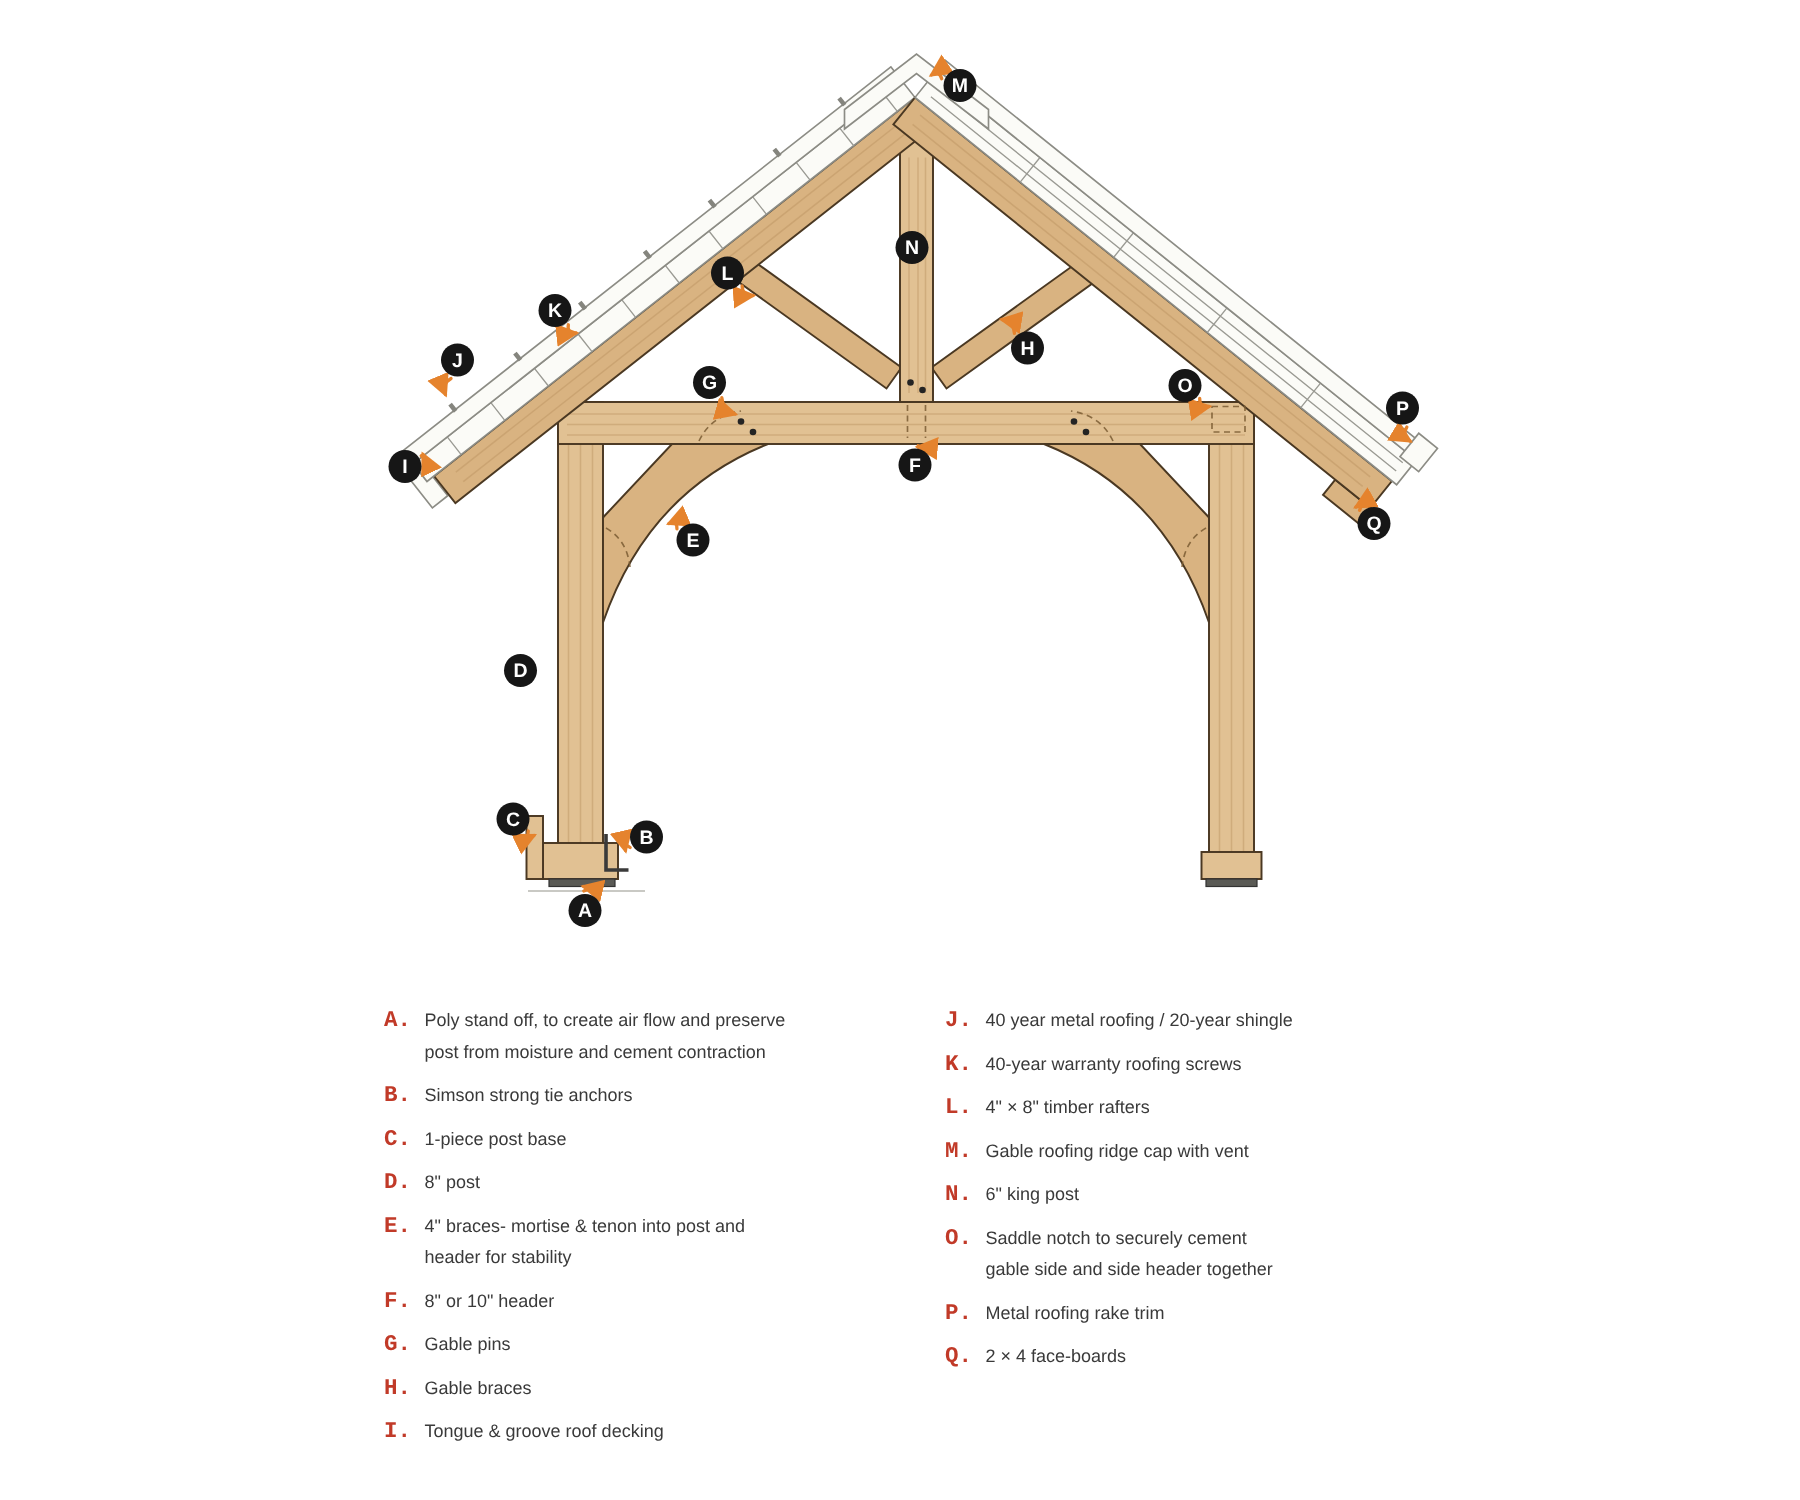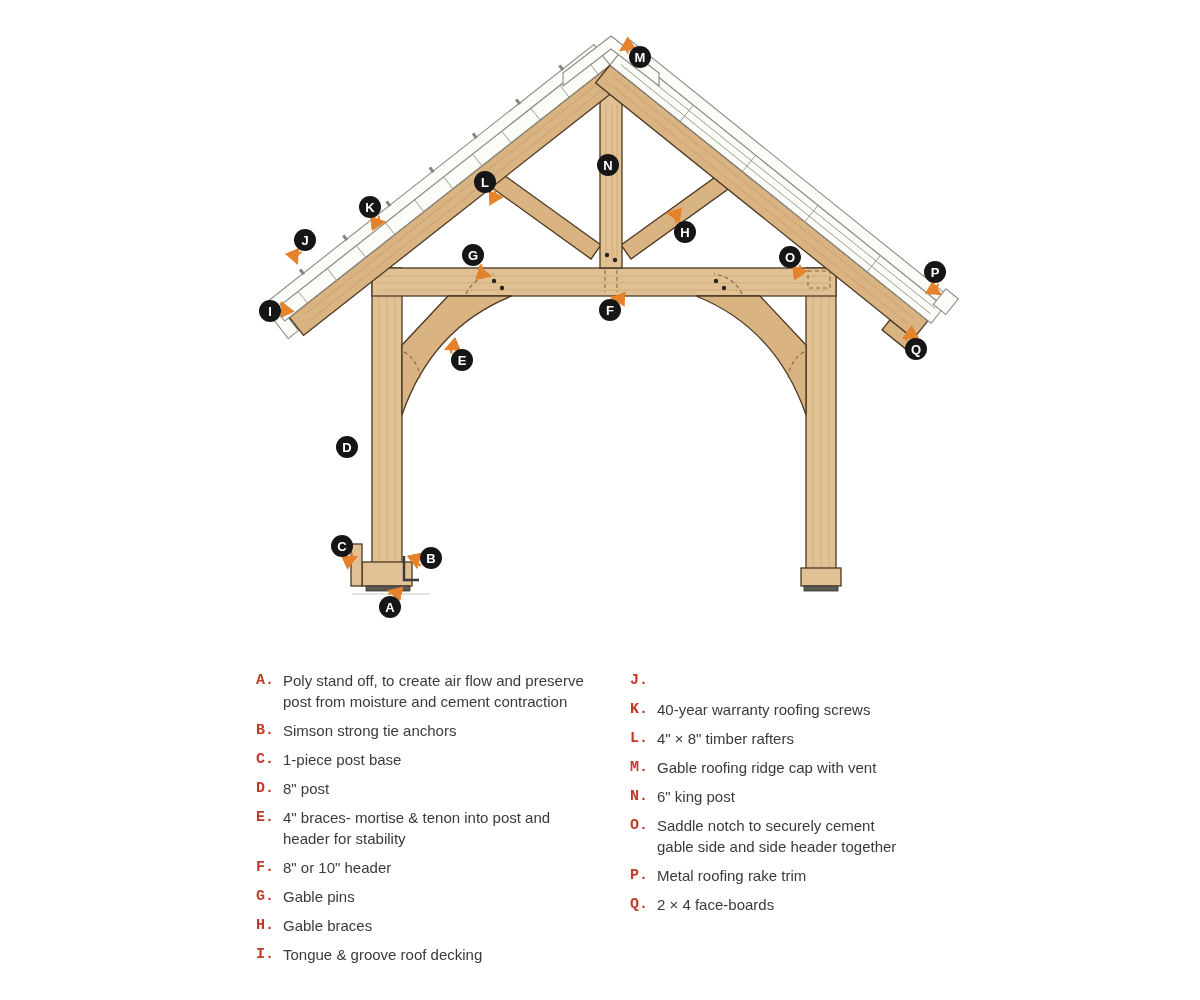--- a/index.html
+++ b/index.html
@@ -23,21 +23,21 @@
   .label-dot{fill:#161616;}
   .label-letter{font:bold 13px "Liberation Sans",sans-serif;fill:#ffffff;text-anchor:middle;}
 
   
   .legend-col{position:absolute;width:360px;}
   #legend-left{left:256px;top:670px;}
   #legend-right{left:630px;top:670px;width:320px;}
   .legend-row{display:flex;align-items:flex-start;margin-bottom:8px;}
   .legend-letter{flex:none;width:27px;font:bold 15px "Liberation Mono",monospace;
                  color:#C13A28;line-height:21px;}
-  .legend-text{font-size:15px;color:#3A3A3A;line-height:21px;white-space:pre-line;}
+  .legend-text{font-size:12px;color:#3A3A3A;line-height:21px;white-space:pre-line;}
 </style>
 </head>
 <body>
 
 <div class="page">
 
   <svg width="1200" height="640" viewBox="0 0 1200 640">
     <defs>
       <marker id="ah" markerWidth="8" markerHeight="8" refX="6" refY="3.5" orient="auto">
         <path d="M0,0 L7,3.5 L0,7 Z" fill="#E5832D"></path>
@@ -236,20 +236,21 @@
     </div>
 
     <div class="legend-row">
       <span class="legend-letter">I.</span>
       <span class="legend-text">Tongue &amp; groove roof decking</span>
     </div>
   </div>
   <div class="legend-col" id="legend-right">
     <div class="legend-row">
       <span class="legend-letter">J.</span>
+      <span class="legend-text">40 year metal roofing / 20-year shingle</span>
     </div>
 
     <div class="legend-row">
       <span class="legend-letter">K.</span>
       <span class="legend-text">40-year warranty roofing screws</span>
     </div>
 
     <div class="legend-row">
       <span class="legend-letter">L.</span>
       <span class="legend-text">4" × 8" timber rafters</span>

